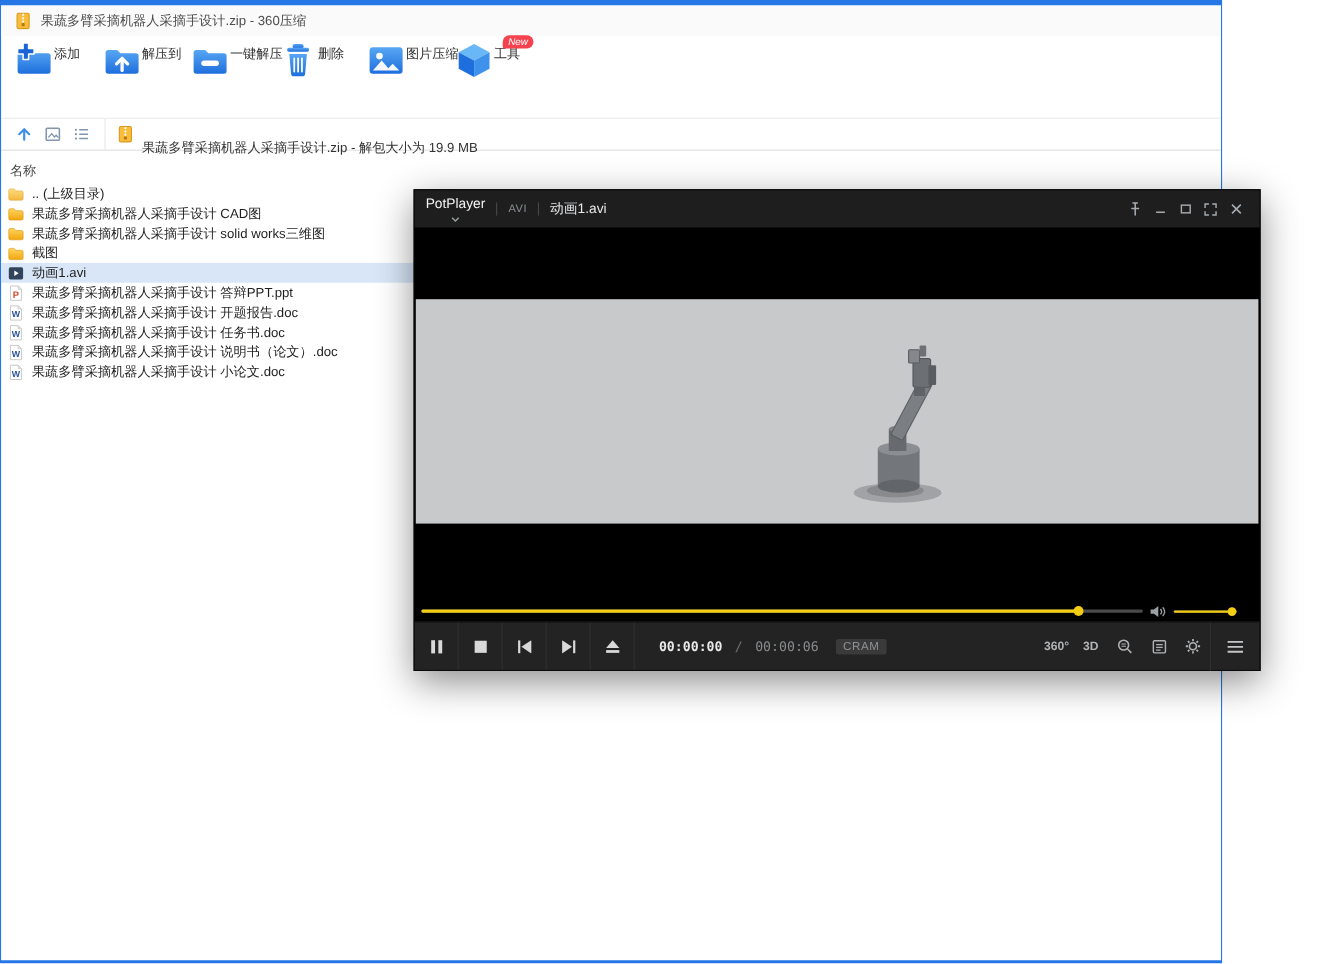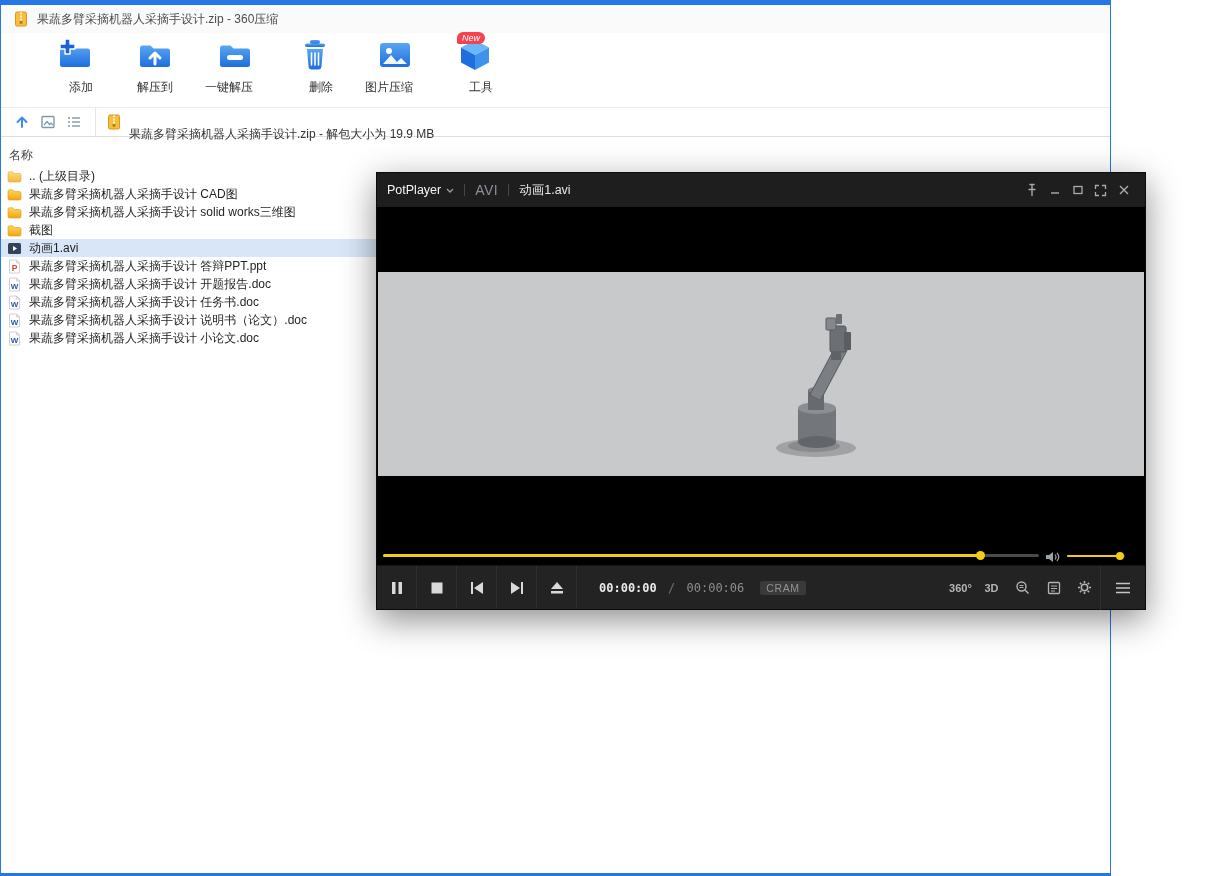--- a/index.html
+++ b/index.html
@@ -8,21 +8,21 @@
   .window { position:relative; width:1111px; height:876px; background:#fff;
             border-top:5px solid #2577e6; border-bottom:3px solid #2577e6;
             border-left:1px solid #2577e6; border-right:1px solid #2577e6; }
 
   
   .titlebar { height:28px; display:flex; align-items:center; gap:8px; padding:0 12px; background:#fafafa; }
   .titlebar .title { font-size:12px; color:#4c4c4c; white-space:nowrap; }
 
   
   .toolbar { height:74px; display:flex; align-items:flex-start; padding-left:12px; }
-  .tool-item { width:80px; display:flex; flex-direction:column; align-items:flex-end; padding-top:5px; position:relative; cursor:default; }
+  .tool-item { width:80px; display:flex; flex-direction:row; align-items:flex-start; padding-top:5px; position:relative; cursor:default; }
   .tool-label { font-size:12px; color:#333; margin-top:3px; white-space:nowrap; }
   .new-badge { position:absolute; top:-1px; right:8px; background:#f4434f; color:#fff; font-size:9px;
                font-style:italic; line-height:12px; padding:0 5px; border-radius:7px 7px 7px 2px; }
 
   
   .addressbar { height:30px; border-top:1px solid #ececec; border-bottom:1px solid #dedede;
                 display:flex; align-items:center; padding:0 8px; }
   .addr-btn { width:26px; height:24px; display:flex; align-items:center; justify-content:center; }
   .path-box { display:flex; align-items:center; gap:7px; margin-left:8px; padding-left:10px;
               border-left:1px solid #e6e6e6; height:100%; flex:1; }
@@ -35,24 +35,24 @@
   .row { height:18px; display:flex; align-items:center; gap:7px; padding-left:6px; font-size:12px;
          color:#1f1f1f; width:100%; white-space:nowrap; }
   .row.selected { background:#d8e6f7; }
   .ficon { width:15px; height:15px; flex:0 0 15px; display:flex; }
   .ficon.dim { opacity:.8; }
 
   
   .player { position:absolute; left:375px; top:167px; width:770px; height:438px; background:#000;
             z-index:20; border:1px solid #0b0b0b; box-shadow:0 10px 32px rgba(0,0,0,.45); }
   .p-titlebar { height:34px; background:#1e1e1e; display:flex; align-items:center; padding:0 10px; }
-  .p-appbtn { display:flex; align-items:center; gap:5px; }
+  .p-appbtn { display:flex; align-items:center; gap:5px;flex-direction:column; }
   .p-name { color:#f4f4f4; font-size:12.5px; }
   .p-sep { width:1px; height:12px; background:#474747; margin:0 10px; }
-  .p-fmt { color:#8b9095; font-size:14px; letter-spacing:.5px; }
+  .p-fmt { color:#8b9095; font-size:10px; letter-spacing:.5px; }
   .p-mtitle { color:#e6e8ea; font-size:12.5px; }
   .p-winbtns { margin-left:auto; display:flex; align-items:center; }
   .p-wbtn { width:23px; height:23px; display:flex; align-items:center; justify-content:center; }
 
   .p-video { position:absolute; top:34px; left:0; right:0; bottom:78px; background:#000; }
   .p-frame { position:absolute; left:1px; right:1px; top:65px; height:204px; background:#c7c9cb; }
   .robot { position:absolute; left:380px; top:40px; }
 
   .p-seekrow { position:absolute; left:0; right:0; bottom:44px; height:33px; background:#000; }
   .seek-track { position:absolute; left:6px; width:656px; top:22px; height:3px; background:#4b4b4b; border-radius:2px; }

